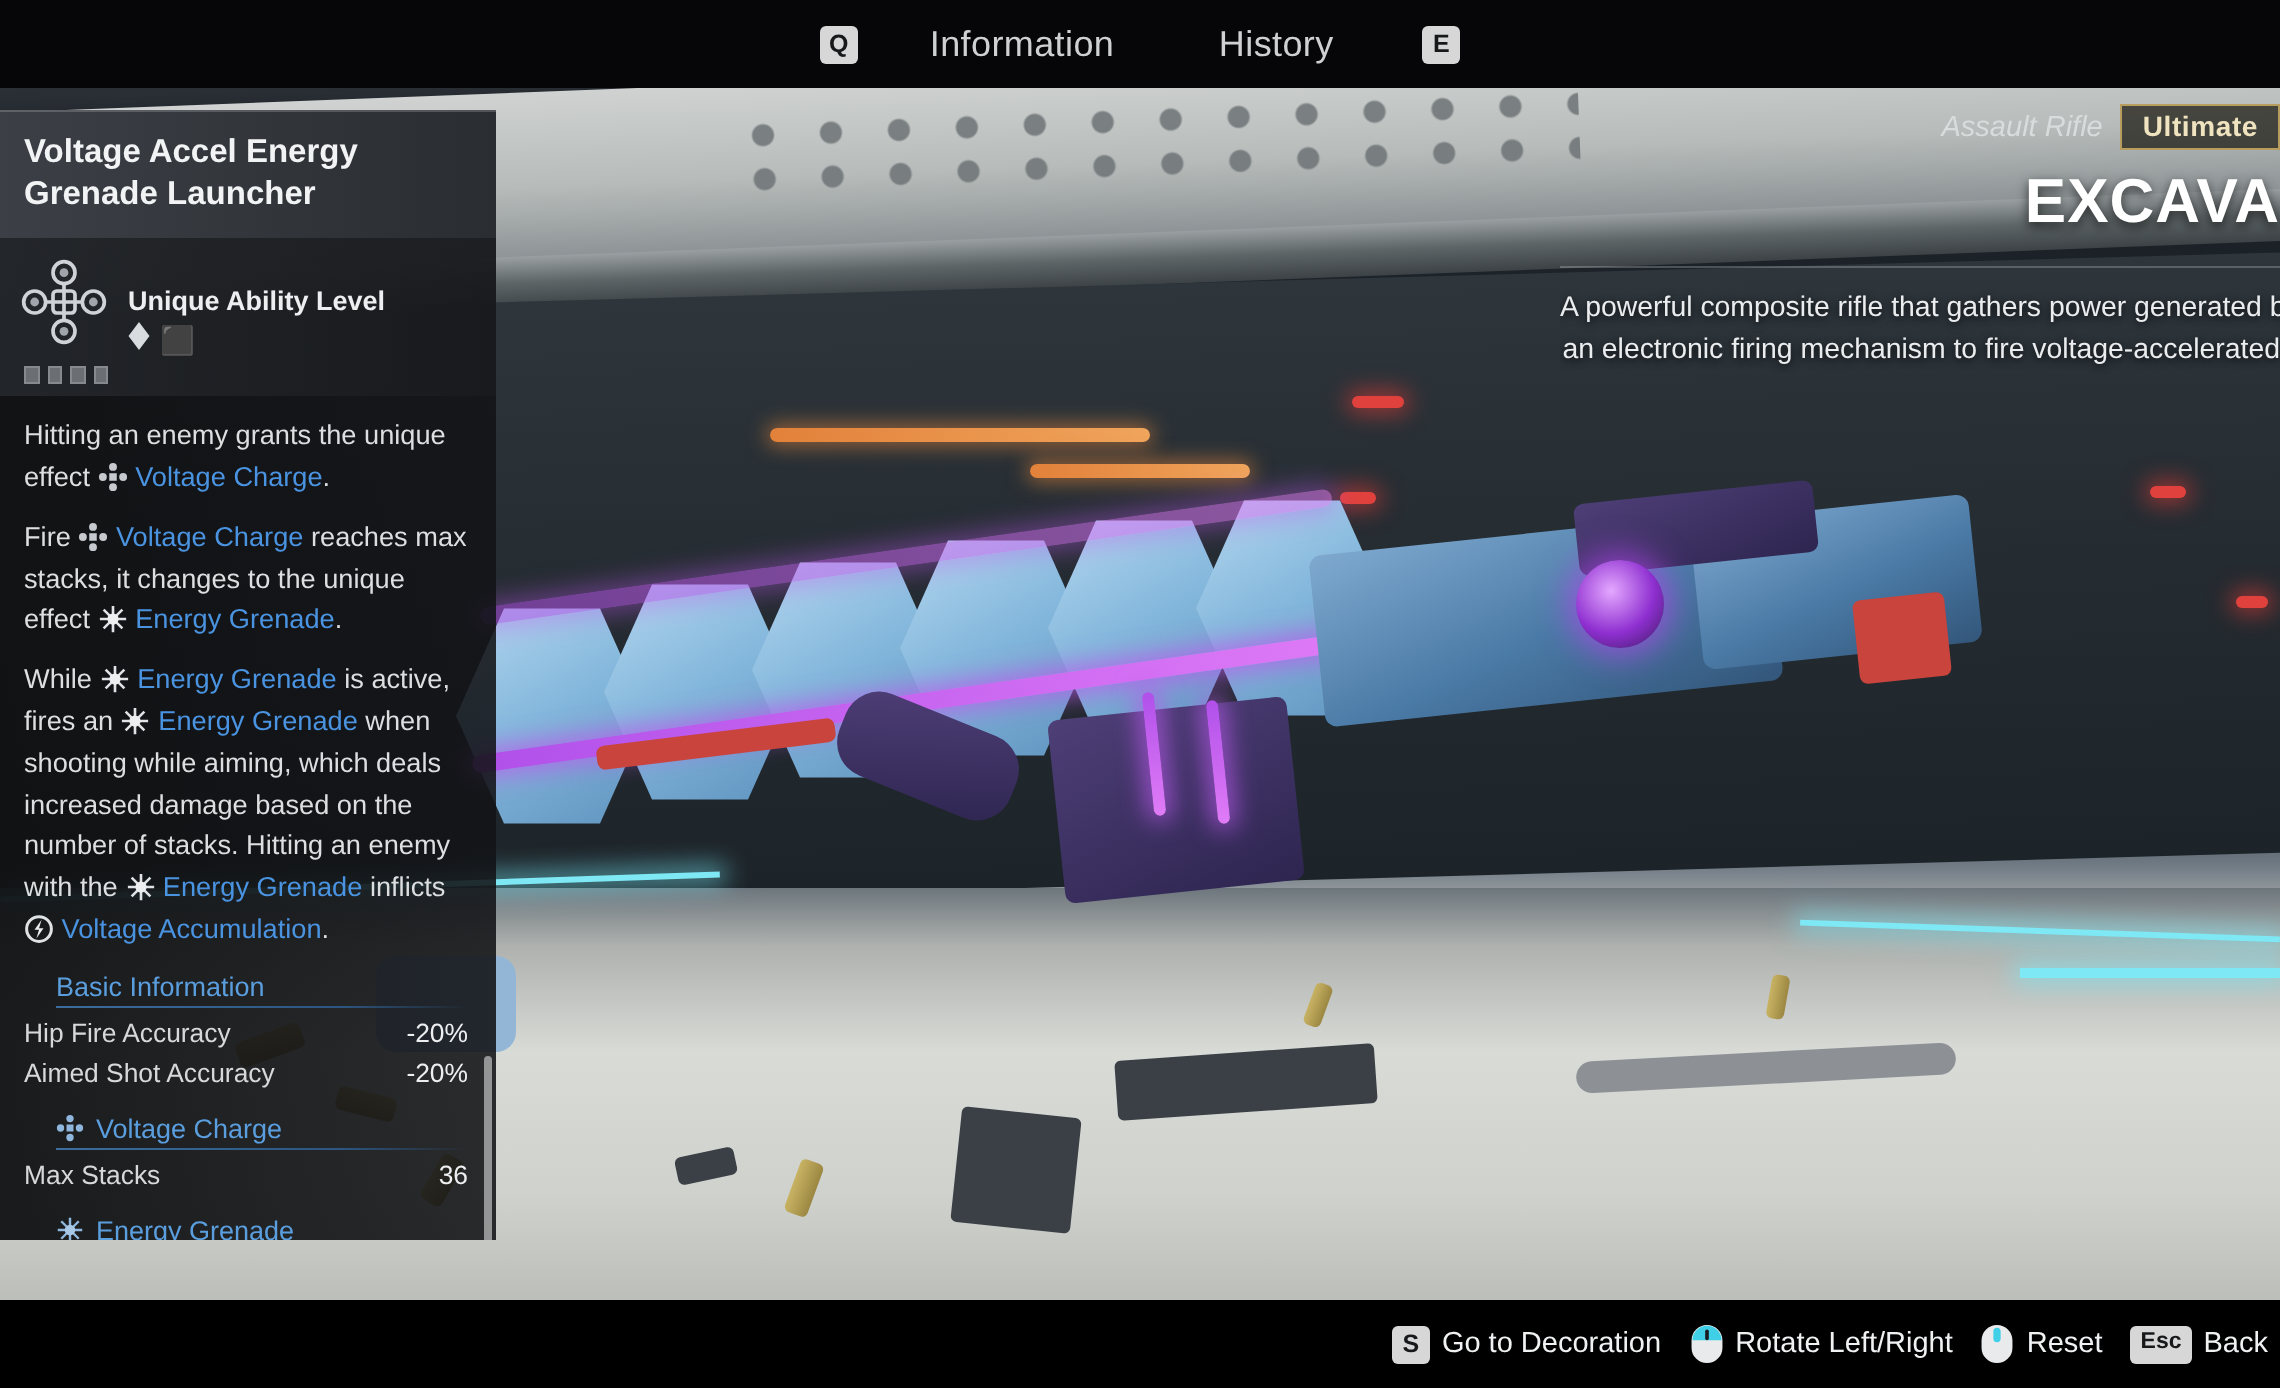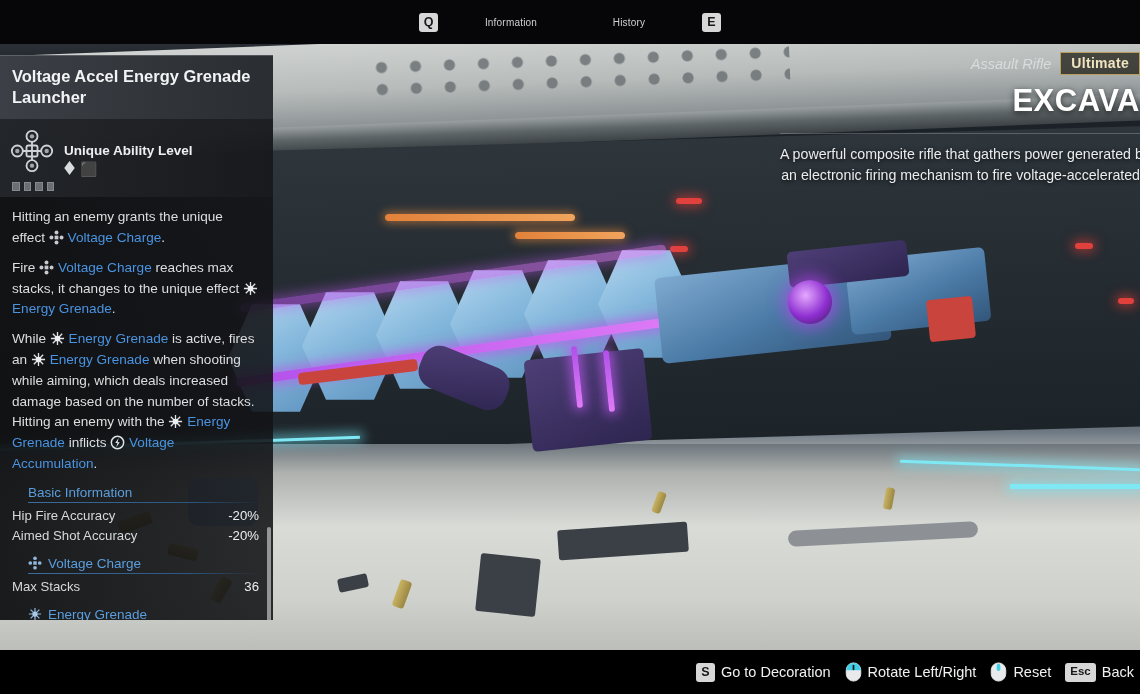--- a/index.html
+++ b/index.html
@@ -114,35 +114,35 @@
   .keycap{
     align-self:center;
     display:inline-flex; align-items:center; justify-content:center;
     min-width:19px; height:19px; padding:0 4px;
     background:#d7d7d7; color:#17181a; border-radius:3px;
     font-size:12.5px; font-weight:700; line-height:1;
   }
   .keycap.wide{ padding:0 5px; font-size:11.5px; }
   .tab{
     display:flex; align-items:center; justify-content:center;
-    padding:0 22px; font-size:10px; color:#cfd0d2; letter-spacing:.2px;
+    padding:0 22px; font-size:18px; color:#cfd0d2; letter-spacing:.2px;
     cursor:pointer; min-width:118px;
   }
   .tab.active{
     color:#16181b; font-weight:600;
     background:
       repeating-linear-gradient(60deg, rgba(255,255,255,0) 0 14px, rgba(0,0,0,.06) 14px 28px),
       repeating-linear-gradient(-60deg, rgba(255,255,255,0) 0 14px, rgba(0,0,0,.05) 14px 28px),
       linear-gradient(to bottom,#efefef,#d6d6d6);
   }
   .keyslot{ display:flex; align-items:center; padding:0 14px; }
 
   
   #leftpanel{
-    position:absolute; left:0; top:55px; width:273px; height:565px; z-index:35;
+    position:absolute; left:0; top:55px; width:248px; height:565px; z-index:35;
     background:linear-gradient(to right, rgba(16,17,19,.95), rgba(18,19,22,.88));
     display:flex; flex-direction:column;
   }
   #panelTitle{
     background:linear-gradient(to right,#3c4046,#2f3338 70%,#2a2e33);
     padding:10px 12px 12px 12px;
     border-top:1px solid rgba(255,255,255,.18);
   }
   #panelTitle .t{ font-size:16.5px; font-weight:600; line-height:1.25; color:#f2f3f4; }
   #levelRow{

